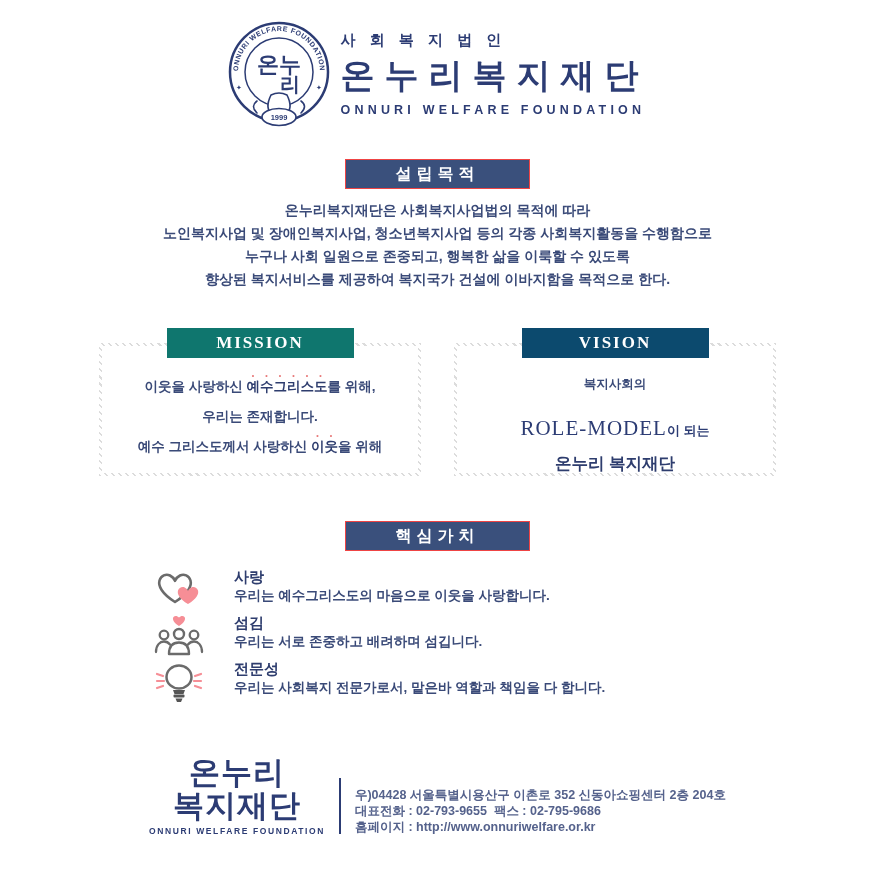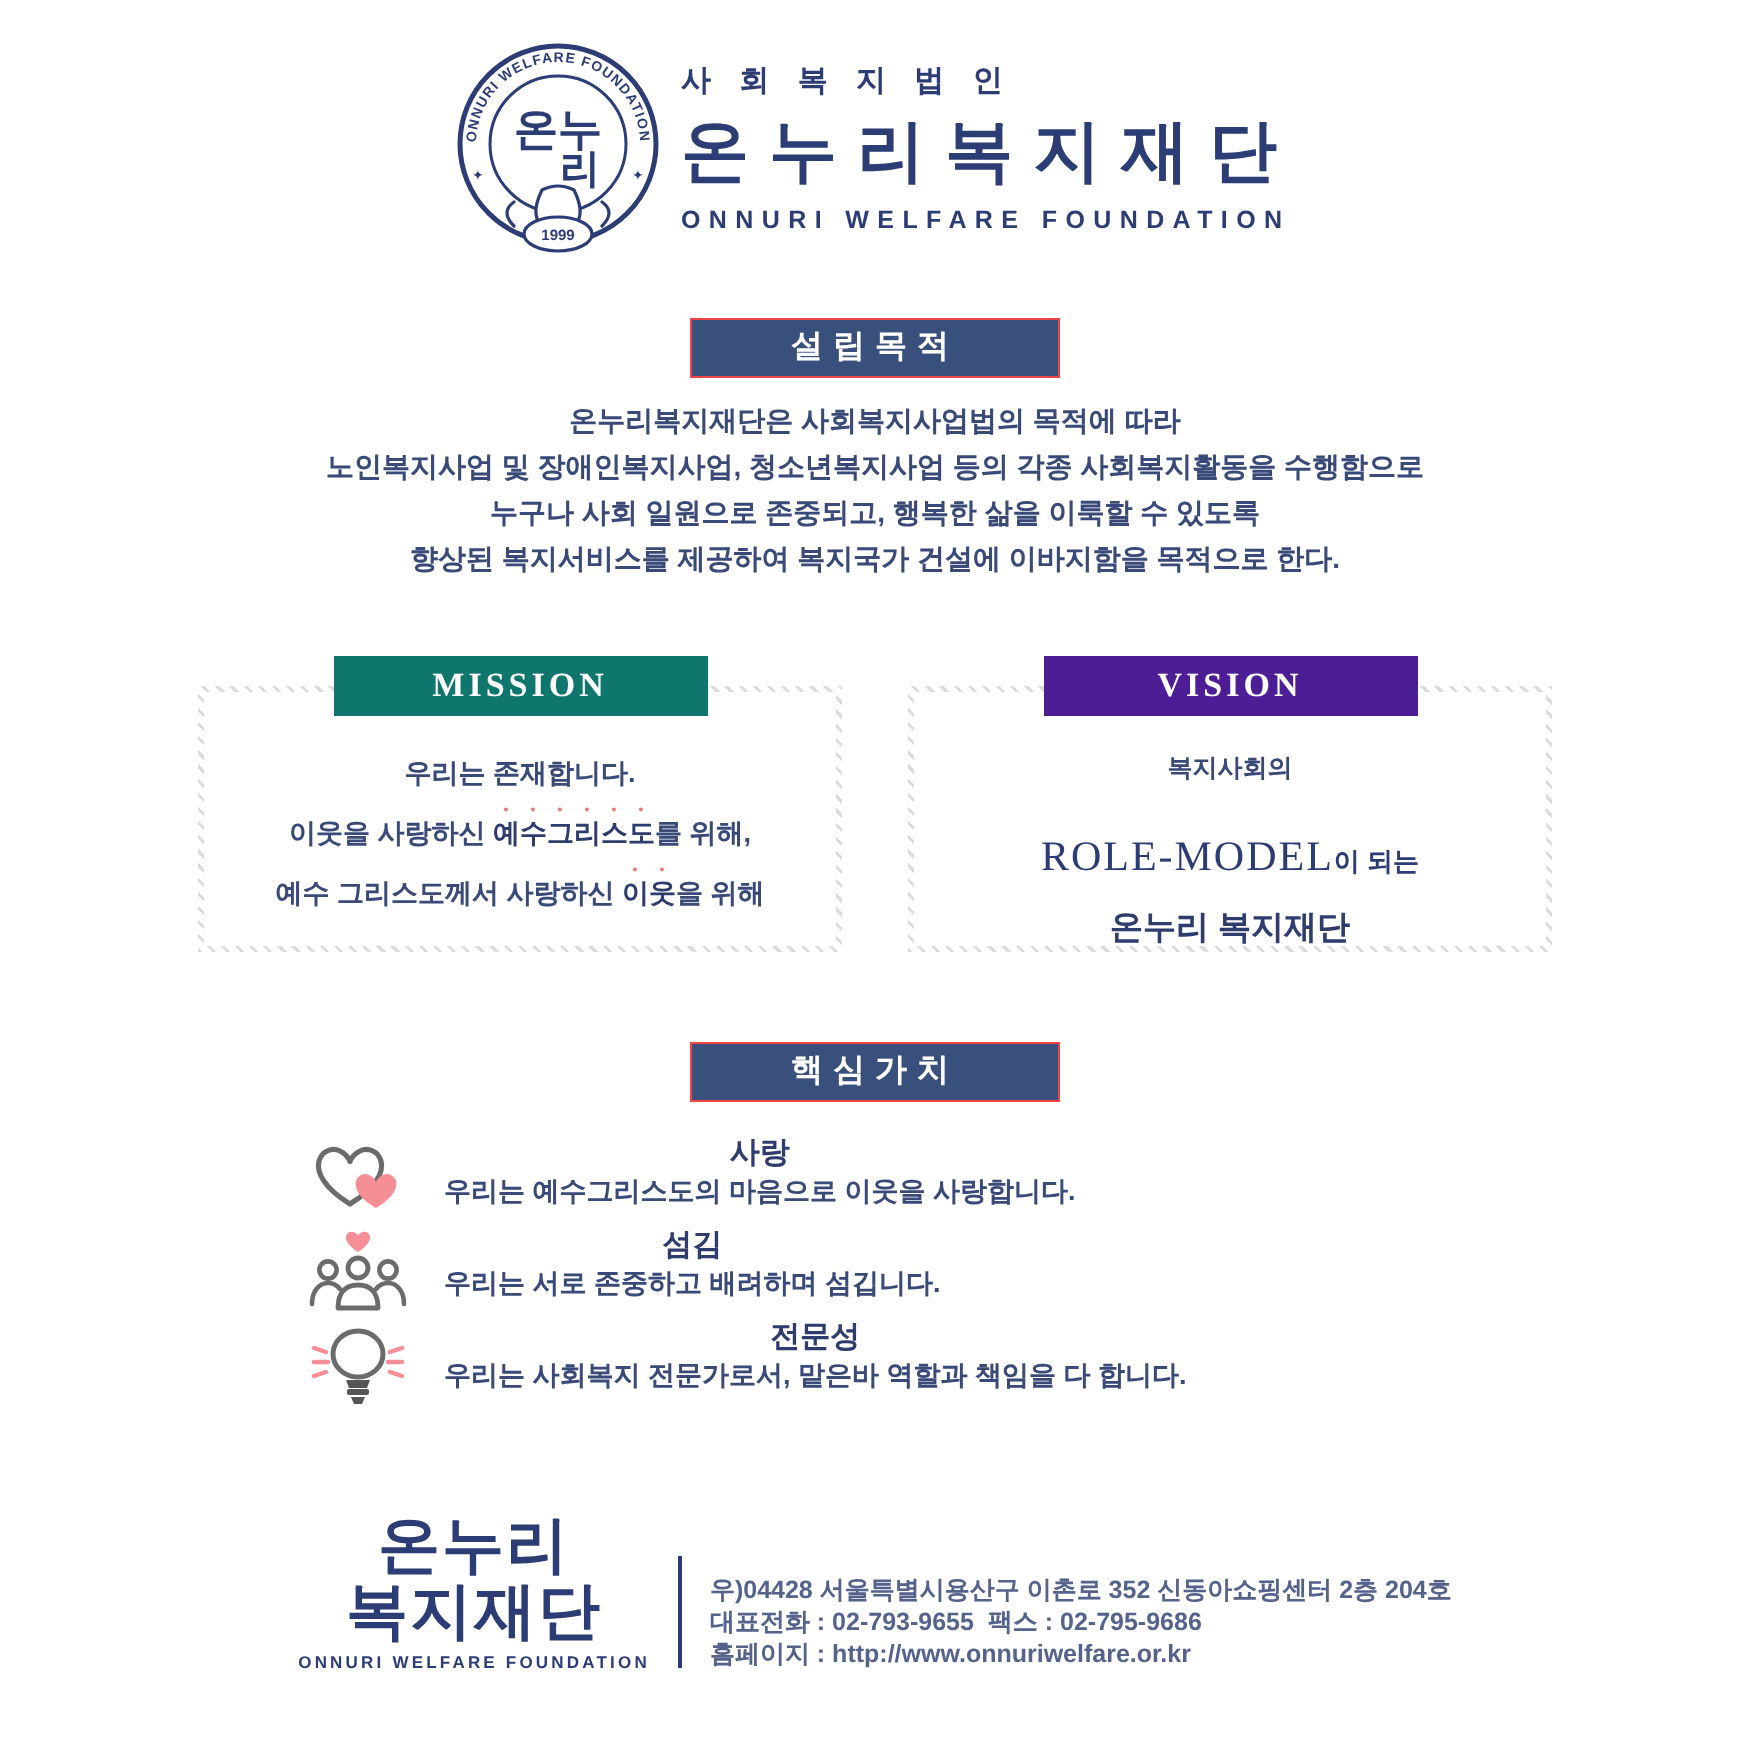--- a/index.html
+++ b/index.html
@@ -36,21 +36,21 @@
   
   .mv-row { display: flex; justify-content: center; gap: 33px; margin-top: 37px; }
   .mv-col { width: 322px; position: relative; }
   .mv-heading {
     position: relative; z-index: 2;
     width: 187px; height: 30px; margin: 0 auto;
     color: #fff; text-align: center; line-height: 30px;
     font-family: "Liberation Serif", serif; font-size: 17px; letter-spacing: 2px; font-weight: bold;
   }
   .mv-heading.navy { background: #0f766e; }
-  .mv-heading.pink { background: #4c1d95; }
+  .mv-heading.pink { background: #0c4a6e; }
   .mv-box {
     margin-top: -15px; height: 133px;
     background: repeating-linear-gradient(45deg, #dcdcdc 0 1.5px, #ffffff 1.5px 5px);
     padding: 3px; position: relative; z-index: 1;
   }
   .mv-box-inner { background: #fff; width: 100%; height: 100%; text-align: center; padding-top: 26px; }
   .mission-line { font-size: 13.5px; line-height: 30px; color: #3A4A78; font-weight: 600; white-space: nowrap; }
   .emph {
     font-weight: bold; color: #2E3D6E;
     -webkit-text-emphasis: filled dot #E87A7A;
@@ -60,21 +60,21 @@
   }
   .vision-line1 { font-size: 12.5px; color: #3A4A78; font-weight: 600; margin-top: 4px; }
   .vision-line2 { margin-top: 23px; color: #2C3C74; }
   .vision-line2 .rolemodel { font-family: "Liberation Serif", serif; font-size: 21px; letter-spacing: 1px; }
   .vision-line2 .small { font-size: 13px; font-weight: 600; }
   .vision-line3 { margin-top: 12px; font-size: 16.5px; font-weight: bold; color: #2E3D6E; }
 
   
   .core-bar { margin-top: 45px; }
   .core-list { margin: 17px 0 0 153px; width: 600px; }
-  .core-row { display: flex; align-items: flex-start; gap: 17px; height: 46px; text-align: center; }
+  .core-row { display: flex; align-items: flex-start; gap: 29px; height: 46px; }
   .core-icon { flex: 0 0 52px; }
   .core-texts { padding-top: 0px; }
   .core-title { font-size: 15px; font-weight: bold; color: #2E3D6E; line-height: 18px; }
   .core-desc { font-size: 13.5px; color: #3A4A78; font-weight: 600; line-height: 19px; }
 
   
   .footer { display: flex; justify-content: center; align-items: flex-end; gap: 14px; margin-top: 50px; }
   .footer-logo { text-align: center; color: #2C3C74; }
   .footer-logo-line { font-size: 31px; font-weight: bold; line-height: 33px; letter-spacing: 1px; }
   .footer-logo-en { font-size: 8.5px; font-weight: bold; letter-spacing: 1.6px; margin-top: 4px; white-space: nowrap; }
@@ -119,22 +119,22 @@
     <div>노인복지사업 및 장애인복지사업, 청소년복지사업 등의 각종 사회복지활동을 수행함으로</div>
     <div>누구나 사회 일원으로 존중되고, 행복한 삶을 이룩할 수 있도록</div>
     <div>향상된 복지서비스를 제공하여 복지국가 건설에 이바지함을 목적으로 한다.</div>
   </div>
 
   <div class="mv-row">
     <div class="mv-col">
       <div class="mv-heading navy">MISSION</div>
       <div class="mv-box">
         <div class="mv-box-inner">
+          <div class="mission-line"><span>이웃을 사랑하신 </span><span class="emph">예수그리스도</span><span>를 위해,</span></div>
           <div class="mission-line">우리는 존재합니다.</div>
-          <div class="mission-line"><span>이웃을 사랑하신 </span><span class="emph">예수그리스도</span><span>를 위해,</span></div>
           <div class="mission-line"><span>예수 그리스도께서 사랑하신 </span><span class="emph">이웃</span><span>을 위해</span></div>
         </div>
       </div>
     </div>
     <div class="mv-col">
       <div class="mv-heading pink">VISION</div>
       <div class="mv-box">
         <div class="mv-box-inner">
           <div class="vision-line1">복지사회의</div>
           <div class="vision-line2"><span class="rolemodel">ROLE-MODEL</span><span class="small">이 되는</span></div>

